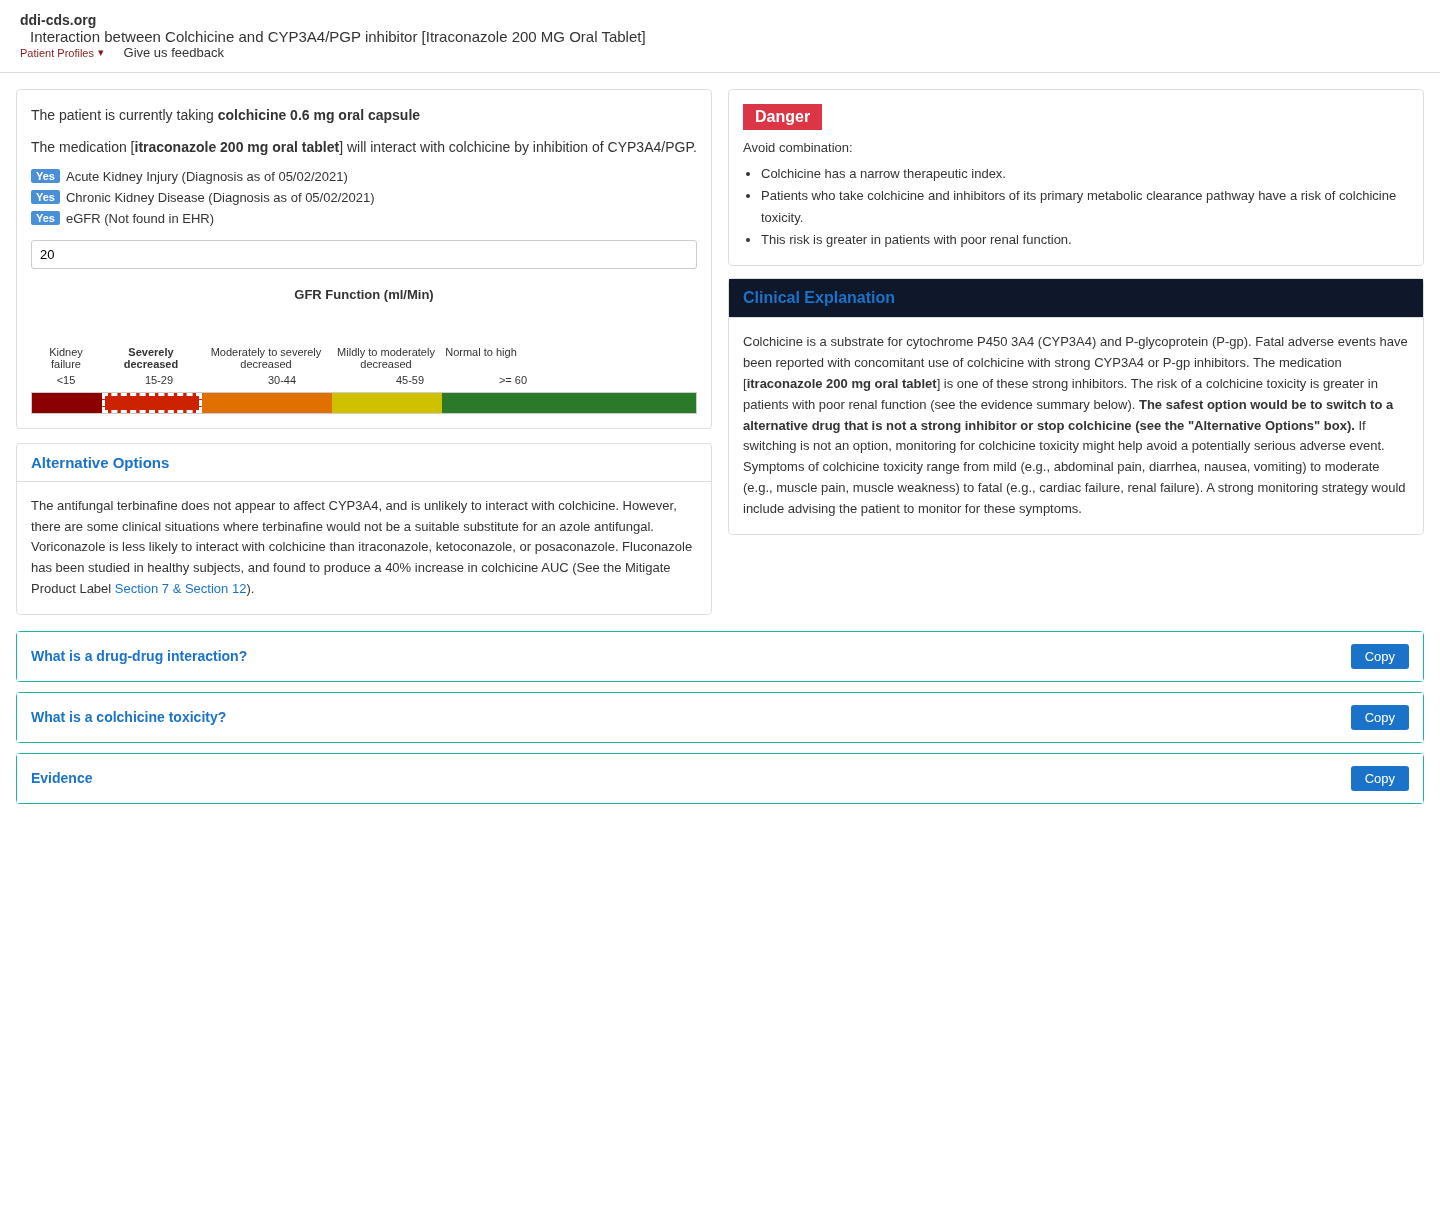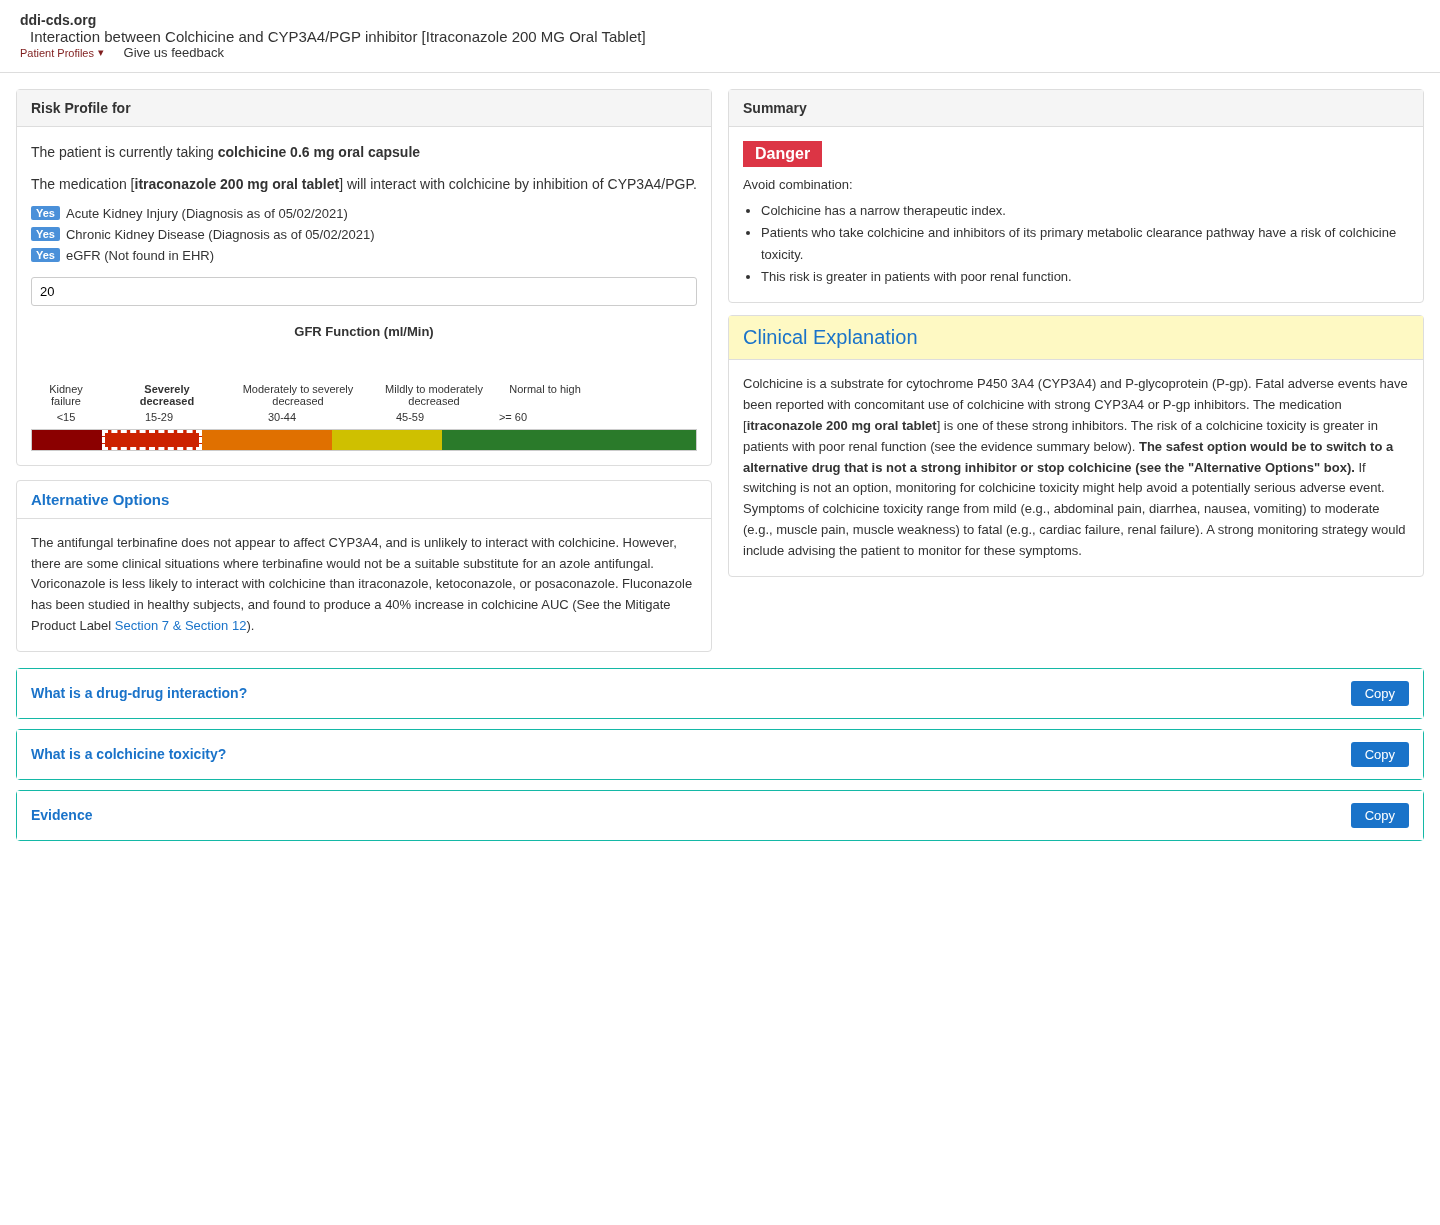--- a/index.html
+++ b/index.html
@@ -115,21 +115,21 @@
     }
     .gfr-title {
       text-align: center;
       font-weight: bold;
       font-size: 13px;
       margin-bottom: 8px;
     }
     .gfr-labels {
       display: grid;
       grid-template-columns: 70px 100px 130px 110px 80px;
-      gap: 16px;
+      gap: 0;
       font-size: 11px;
       text-align: center;
       margin-bottom: 4px;
       margin-top: 44px;
     }
     .gfr-labels .col-label { padding: 0 2px; }
     .gfr-labels .col-label.bold { font-weight: bold; }
     .gfr-ranges {
       display: grid;
       grid-template-columns: 70px 100px 130px 110px 80px;
@@ -177,25 +177,25 @@
     .summary-list { padding-left: 18px; font-size: 13px; line-height: 1.7; }
     
     
     .clinical-card {
       border: 1px solid #ddd;
       border-radius: 4px;
       margin-top: 12px;
     }
     .clinical-header {
       padding: 10px 14px;
-      background: #fef9c3;
+      background: #0f172a;
       border-bottom: 1px solid #ddd;
       color: #1a73c9;
-      font-weight: normal;
-      font-size: 20px;
+      font-weight: bold;
+      font-size: 16px;
     }
     .clinical-body {
       padding: 14px;
       font-size: 13px;
       line-height: 1.6;
     }
     
     
     .bottom-sections { margin-top: 16px; }
     .expandable-section {
@@ -245,21 +245,20 @@
     <button class="feedback-link">Give us feedback</button>
   </div>
 </div>
 
 <div class="main-content">
   <div class="top-row">
 
     <div>
 
       <div class="card">
-        <div class="card-header">Risk Profile for</div>
         <div class="card-body">
           <div class="risk-profile-text">
             <span>The patient is currently taking </span><strong>colchicine 0.6 mg oral capsule</strong>
           </div>
           <div class="risk-profile-text">
             <span>The medication [</span><strong>itraconazole 200 mg oral tablet</strong><span>] will interact with colchicine by inhibition of CYP3A4/PGP.</span>
           </div>
 
           
           <div class="checkbox-row">
@@ -310,21 +309,20 @@
         <div class="alt-options-title">Alternative Options</div>
         <div class="alt-options-body">
           <span>The antifungal terbinafine does not appear to affect CYP3A4, and is unlikely to interact with colchicine. However, there are some clinical situations where terbinafine would not be a suitable substitute for an azole antifungal. Voriconazole is less likely to interact with colchicine than itraconazole, ketoconazole, or posaconazole. Fluconazole has been studied in healthy subjects, and found to produce a 40% increase in colchicine AUC (See the Mitigate Product Label </span><a class="alt-options-link">Section 7 &amp; Section 12</a><span>).</span>
         </div>
       </div>
     </div>
 
     <div>
 
       <div class="card summary-card">
-        <div class="card-header">Summary</div>
         <div class="summary-body">
           <div class="danger-badge">Danger</div>
           <div class="avoid-text">Avoid combination:</div>
           <ul class="summary-list">
             <li>Colchicine has a narrow therapeutic index.</li>
             <li>Patients who take colchicine and inhibitors of its primary metabolic clearance pathway have a risk of colchicine toxicity.</li>
             <li>This risk is greater in patients with poor renal function.</li>
           </ul>
         </div>
       </div>

